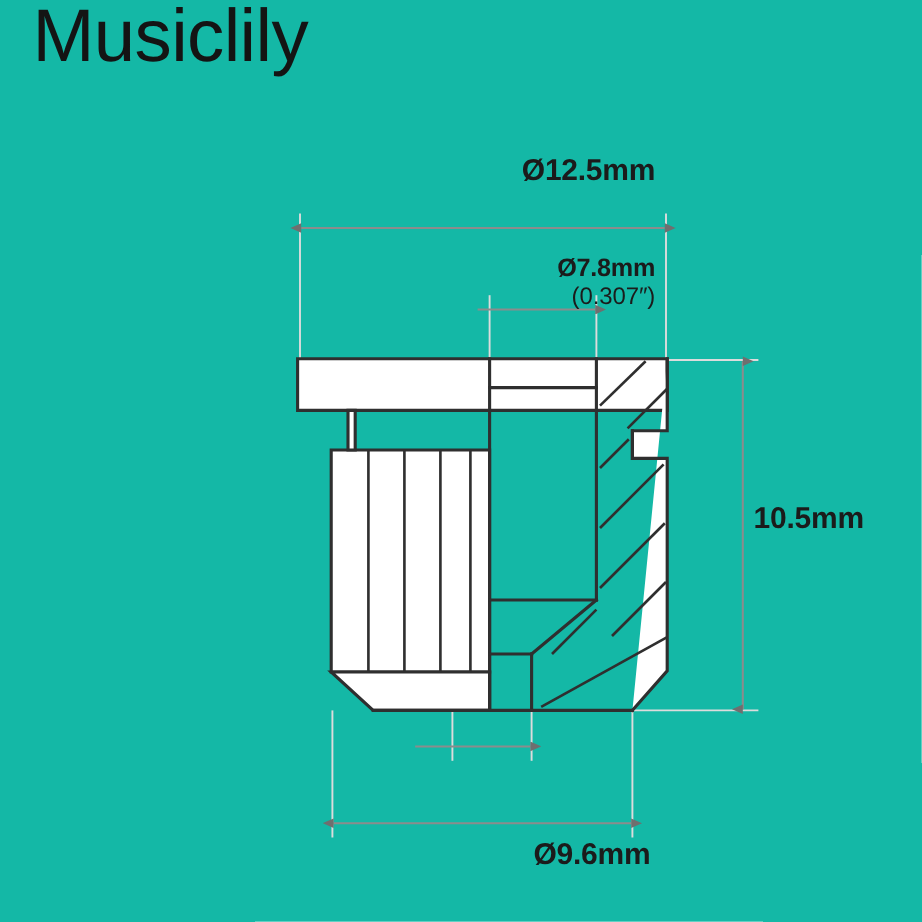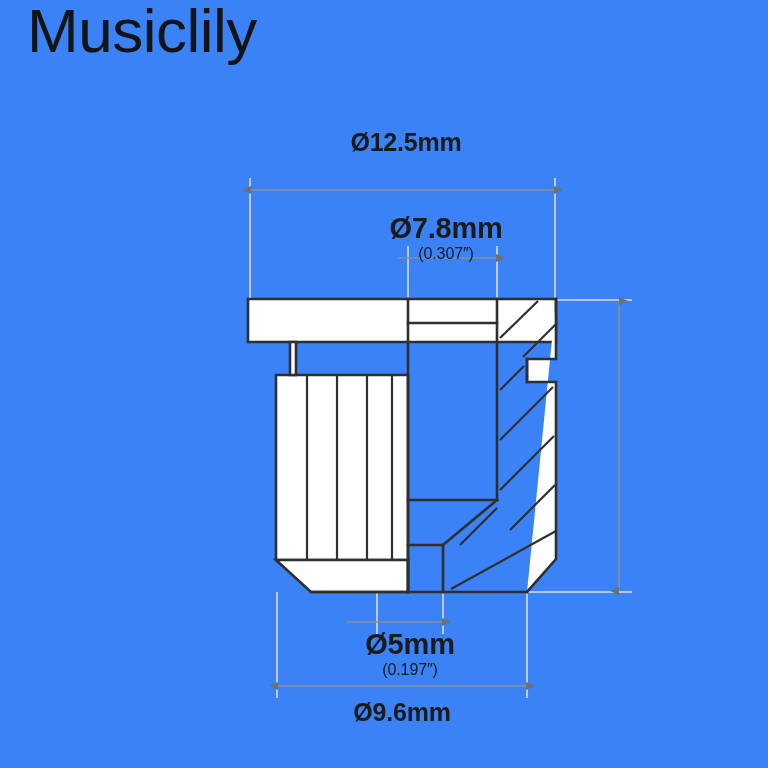--- a/index.html
+++ b/index.html
@@ -15,21 +15,21 @@
     overflow: hidden;
     font-family: "Liberation Sans", sans-serif;
     color: #1b1b1b;
     -webkit-font-smoothing: antialiased;
   }
   #page {
     position: absolute;
     inset: 0;
     width: 768px;
     height: 768px;
-    background: #3b82f6;
+    background: #14b8a6;
   }
   #brand-logo {
     position: absolute;
     left: 27px;
     top: -2px;
     font-size: 62px;
     font-weight: 300;
     letter-spacing: -0.5px;
     line-height: 1.05;
     color: #141414;
@@ -39,37 +39,37 @@
   #drawing-svg {
     position: absolute;
     left: 0;
     top: 0;
     width: 768px;
     height: 768px;
     display: block;
   }
   .dim-label {
     position: absolute;
-    text-align: center;
+    text-align: right;
     line-height: 1.14;
     white-space: nowrap;
     color: #1b1b1b;
   }
   .dim-primary {
     font-size: 25px;
     font-weight: 700;
     letter-spacing: -0.2px;
   }
   .dim-secondary {
     font-size: 19px;
     font-weight: 400;
     letter-spacing: -0.1px;
   }
-  .dim-small .dim-primary { font-size: 29px; }
-  .dim-small .dim-secondary { font-size: 16px; }
+  .dim-small .dim-primary { font-size: 21px; }
+  .dim-small .dim-secondary { font-size: 20px; }
   .frac {
     display: inline-block;
     position: relative;
     top: 0px;
     font-size: 19px;
   }
   .frac sup {
     font-size: 0.72em;
     vertical-align: 0.42em;
     line-height: 0;
@@ -180,24 +180,21 @@
   <div class="dim-label" style="left:266px; top:128px; width:280px;">
     <div class="dim-primary">Ø12.5mm</div>
   </div>
 
   <div class="dim-label dim-small" style="left:346px; top:212px; width:200px;">
     <div class="dim-primary">Ø7.8mm</div>
     <div class="dim-secondary">(0.307″)</div>
   </div>
 
   <div class="dim-label" style="left:628px; top:418px; width:140px; text-align:left;">
-  </div>
-
-  <div class="dim-label dim-small" style="left:310px; top:628px; width:200px;">
-    <div class="dim-primary">Ø5mm</div>
-    <div class="dim-secondary">(0.197″)</div>
-  </div>
+    <div class="dim-primary">10.5mm</div>
+  </div>
+
 
   <div class="dim-label" style="left:262px; top:698px; width:280px;">
     <div class="dim-primary">Ø9.6mm</div>
   </div>
 
 </div>
 
 </body></html>

